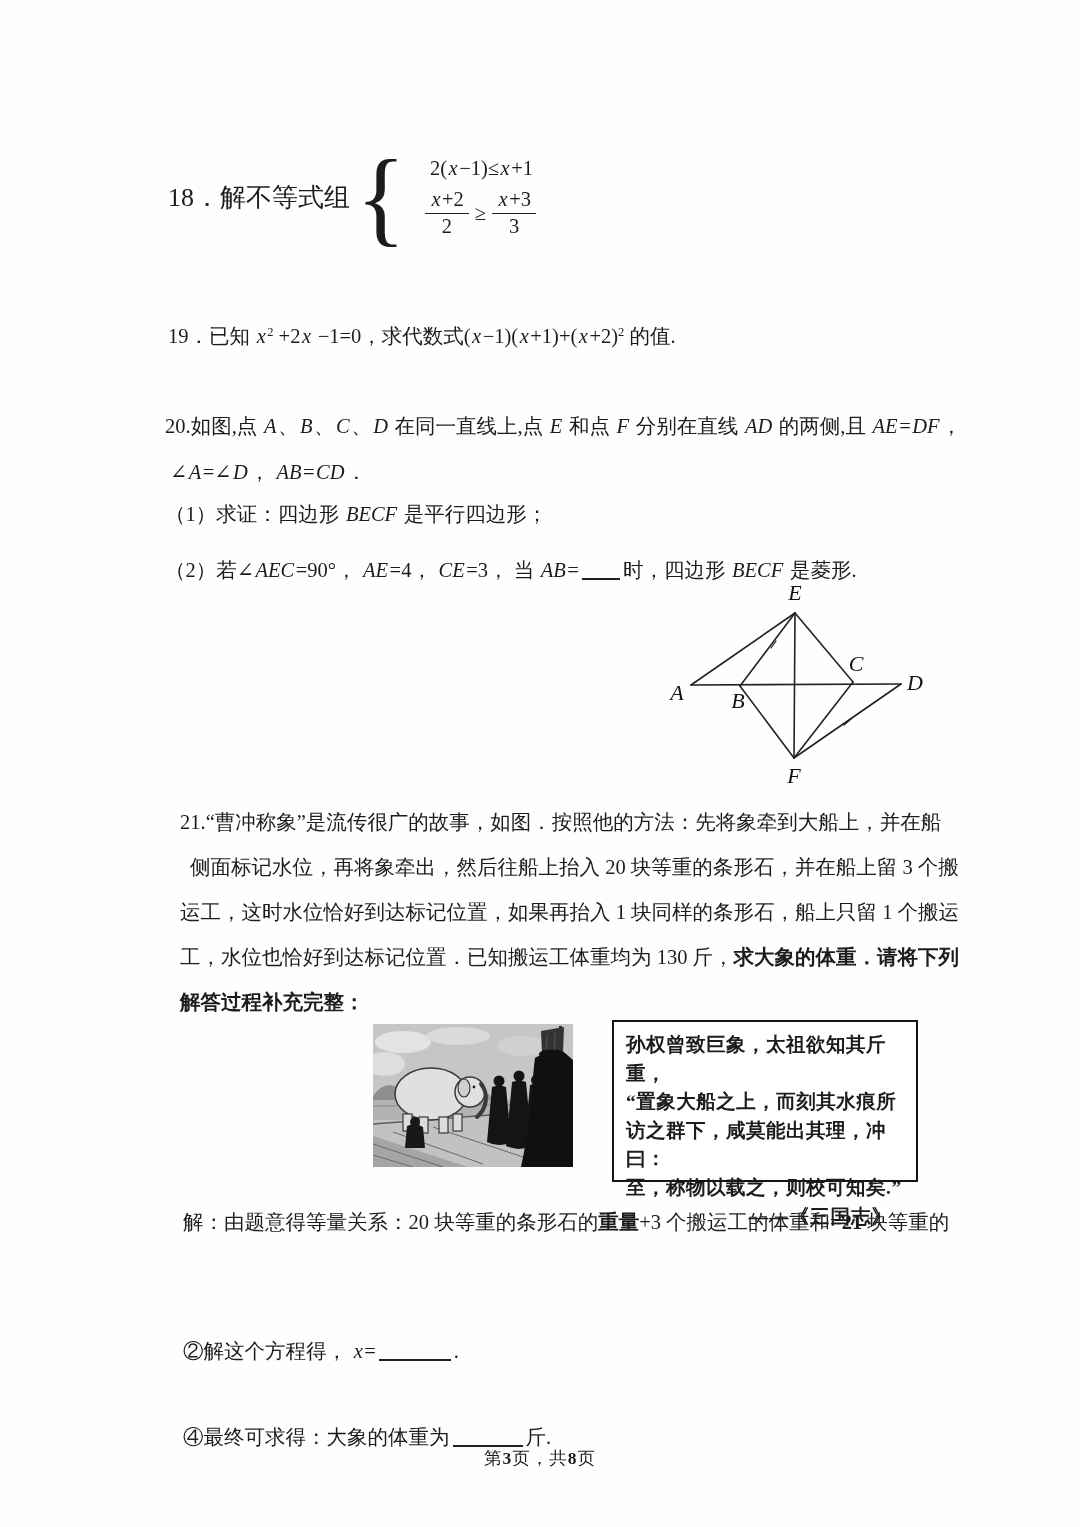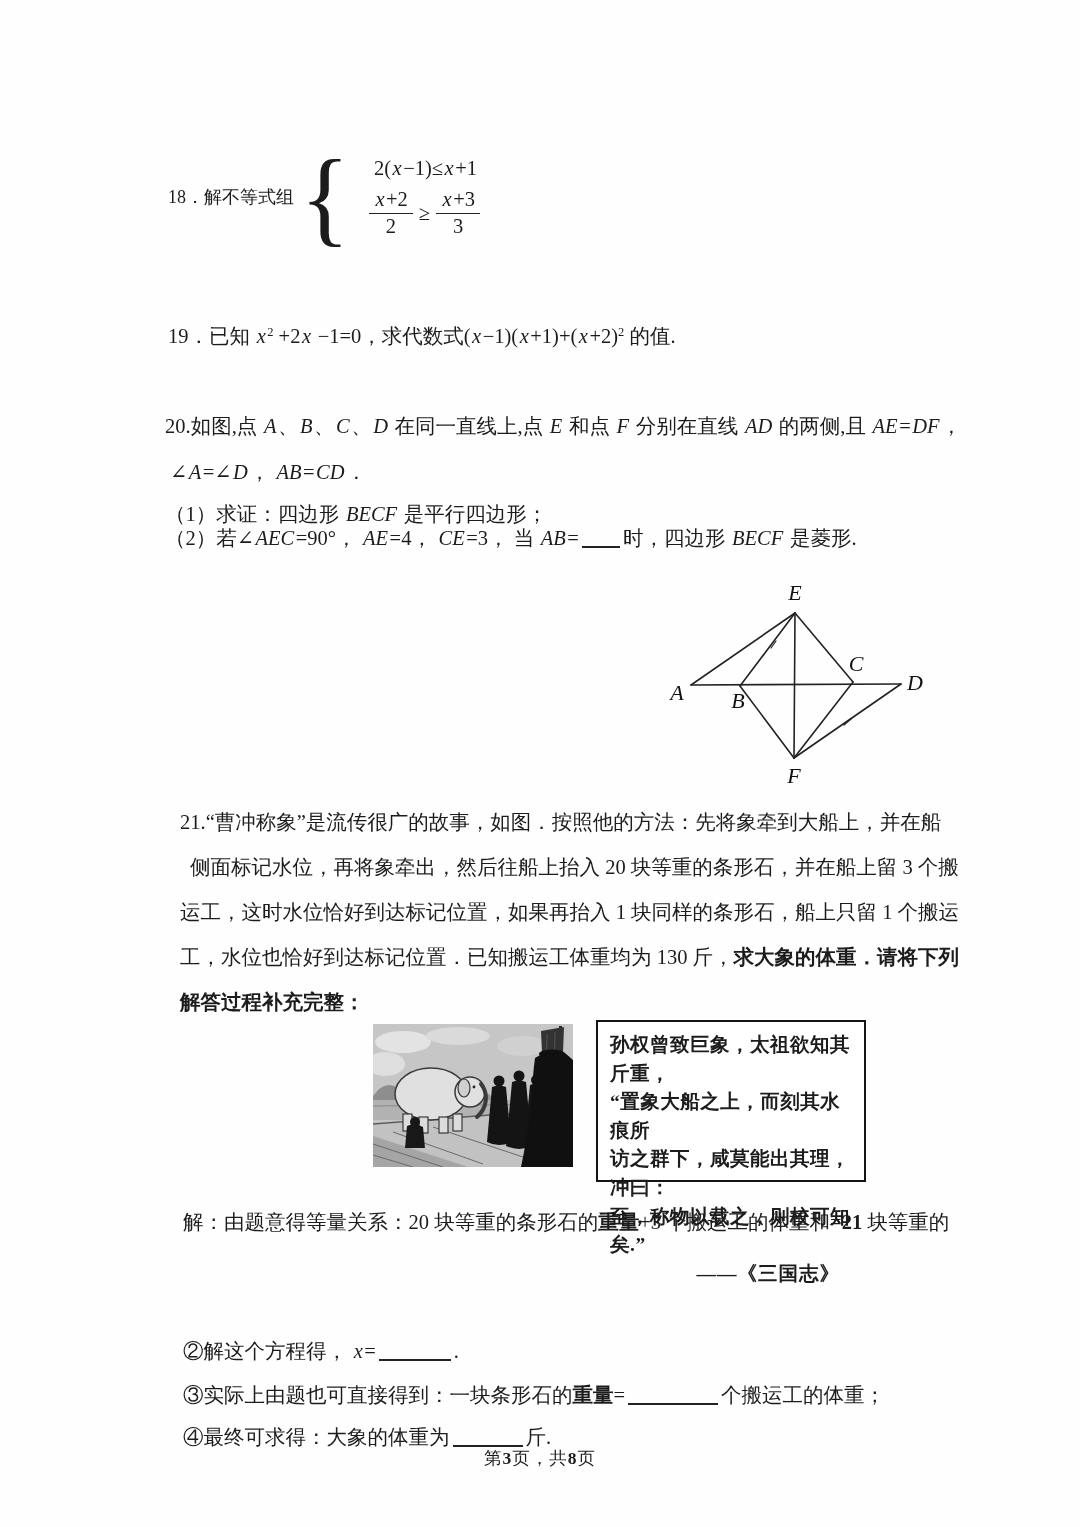--- a/index.html
+++ b/index.html
@@ -5,21 +5,21 @@
   html,body{margin:0;padding:0;background:#ffffff;}
   .page{position:relative;width:1080px;height:1527px;background:#fefefe;overflow:hidden;
         font-family:"Liberation Serif","DejaVu Serif",serif;color:#1c1c1c;}
   .line{position:absolute;white-space:nowrap;font-size:20.5px;line-height:28px;}
   .mvar{font-style:italic;font-family:"Liberation Serif","DejaVu Serif",serif;padding:0 1.5px;}
   .bold{font-weight:700;}
   sup{font-size:12.5px;line-height:0;vertical-align:7px;}
   .blank{display:inline-block;border-bottom:2px solid #222;height:1.05em;vertical-align:-3px;margin:0 3px;}
   
   .p18{position:absolute;display:flex;align-items:center;}
-  .p18 .head{font-size:18px;}
+  .p18 .head{font-size:26px;}
   .sys{display:inline-flex;align-items:center;margin-left:6px;}
   .brace{font-size:104px;line-height:0.95;font-family:"Liberation Serif",serif;
          transform:scaleY(1.02);display:inline-block;font-weight:400;margin-right:3px;color:#1c1c1c;}
   .sysrows{display:inline-flex;flex-direction:column;align-items:center;margin-left:16px;}
   .sysrow{font-size:20.5px;}
   .r1{margin-bottom:9px;margin-left:2px;}
   .r2{display:inline-flex;align-items:center;}
   .frac{display:inline-flex;flex-direction:column;align-items:center;}
   .fn{padding:0 5px 2px;line-height:1.05;}
   .fd{border-top:1.8px solid #222;padding:2px 5px 0;line-height:1.05;width:100%;
@@ -58,21 +58,21 @@
         </span>
       </span>
     </span>
   </section>
 
   <div class="line" style="left:168px;top:322px;"><span>19．已知 </span><span class="mvar">x</span><sup>2</sup><span> +2</span><span class="mvar">x</span><span> −1=0，求代数式</span><span>(</span><span class="mvar">x</span><span>−1)(</span><span class="mvar">x</span><span>+1)+(</span><span class="mvar">x</span><span>+2)</span><sup>2</sup><span> 的值.</span></div>
 
   <div class="line" style="left:165px;top:412px;"><span>20.如图,点 </span><span class="mvar">A</span><span>、</span><span class="mvar">B</span><span>、</span><span class="mvar">C</span><span>、</span><span class="mvar">D</span><span> 在同一直线上,点 </span><span class="mvar">E</span><span> 和点 </span><span class="mvar">F</span><span> 分别在直线 </span><span class="mvar">AD</span><span> 的两侧,且 </span><span class="mvar">AE</span><span>=</span><span class="mvar">DF</span><span>，</span></div>
   <div class="line" style="left:170px;top:458px;"><span>∠</span><span class="mvar">A</span><span>=∠</span><span class="mvar">D</span><span>， </span><span class="mvar">AB</span><span>=</span><span class="mvar">CD</span><span>．</span></div>
   <div class="line" style="left:165px;top:500px;text-align:right;"><span>（1）求证：四边形 </span><span class="mvar">BECF</span><span> 是平行四边形；</span></div>
-  <div class="line" style="left:165px;top:524px;text-align:right;">
+  <div class="line" style="left:165px;top:556px;text-align:right;">
     <span><span>（2）若∠</span><span class="mvar">AEC</span><span>=90°， </span><span class="mvar">AE</span><span>=4， </span><span class="mvar">CE</span><span>=3， 当 </span><span class="mvar">AB</span><span>=</span></span><span class="blank" style="width:38px;"></span><span><span>时，四边形 </span><span class="mvar">BECF</span><span> 是菱形.</span></span>
   </div>
 
   <svg class="abs" style="left:643px;top:578px;" width="302" height="232" viewBox="0 0 302 232">
     <g stroke="#222" stroke-width="1.6" fill="none" stroke-linecap="round">
       <line x1="48" y1="107" x2="258" y2="106"></line>
       <line x1="48" y1="107" x2="152" y2="35"></line>
       <line x1="152" y1="35" x2="97" y2="108"></line>
       <line x1="152" y1="35" x2="210" y2="104"></line>
       <line x1="152" y1="35" x2="151" y2="180"></line>
@@ -141,34 +141,31 @@
       <path d="M157,61 Q163,58 169,61 L175,124 Q163,130 151,124 Z"></path>
     </g>
     <rect x="186" y="2" width="3" height="36" fill="#2b2b2b"></rect>
     <path d="M168,7 L191,3 L189,54 L170,52 Z" fill="#333333"></path>
     <line x1="174" y1="10" x2="173" y2="50" stroke="#555" stroke-width="1"></line>
     <line x1="182" y1="8" x2="181" y2="51" stroke="#555" stroke-width="1"></line>
     <path d="M162,34 Q176,25 192,29 L200,36 L200,143 L148,143 Q157,100 159,70 Q160,48 162,34 Z" fill="#101010"></path>
     <ellipse cx="179" cy="30" rx="13" ry="4.5" fill="#101010"></ellipse>
   </svg>
 
-  <div class="quote-box" style="left:596px;top:1020px;width:270px;height:162px;">
+  <div class="quote-box" style="left:612px;top:1020px;width:306px;height:162px;">
     <div>孙权曾致巨象，太祖欲知其斤重，</div>
     <div>“置象大船之上，而刻其水痕所</div>
     <div>访之群下，咸莫能出其理，冲曰：</div>
     <div>至，称物以载之，则校可知矣.”</div>
     <div class="src">——《三国志》</div>
   </div>
 
   <div class="line" style="left:183px;top:1208px;"><span>解：由题意得等量关系：20 块等重的条形石的</span><span class="bold">重量</span><span>+3 个搬运工的体重和=</span><span class="bold">21</span><span> 块等重的</span></div>
   <div class="line" style="left:183px;top:1337px;">
     <span><span>②解这个方程得， </span><span class="mvar">x</span><span>=</span></span><span class="blank" style="width:72px;"></span><span><span>.</span></span>
   </div>
-  <div class="line" style="left:183px;top:1381px;">
-    <span><span>③实际上由题也可直接得到：一块条形石的</span><span class="bold">重量</span><span>=</span></span><span class="blank" style="width:90px;"></span><span><span>个搬运工的体重；</span></span>
-  </div>
   <div class="line" style="left:183px;top:1423px;">
     <span><span>④最终可求得：大象的体重为</span></span><span class="blank" style="width:70px;"></span><span><span>斤.</span></span>
   </div>
 
   <div class="footer" style="top:1446px;"><span>第</span><span class="bold">3</span><span>页，共</span><span class="bold">8</span><span>页</span></div>
 
 </div>
 
 </body></html>

